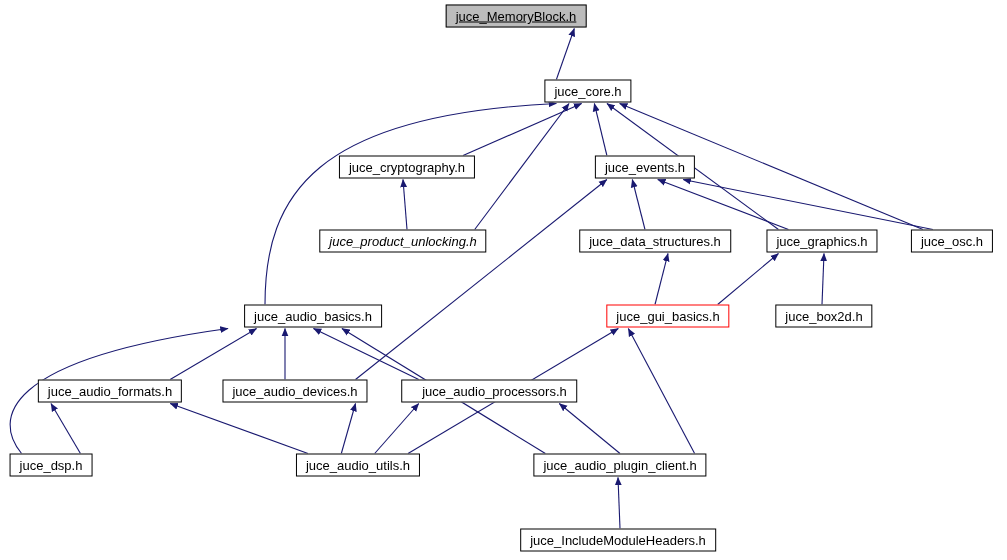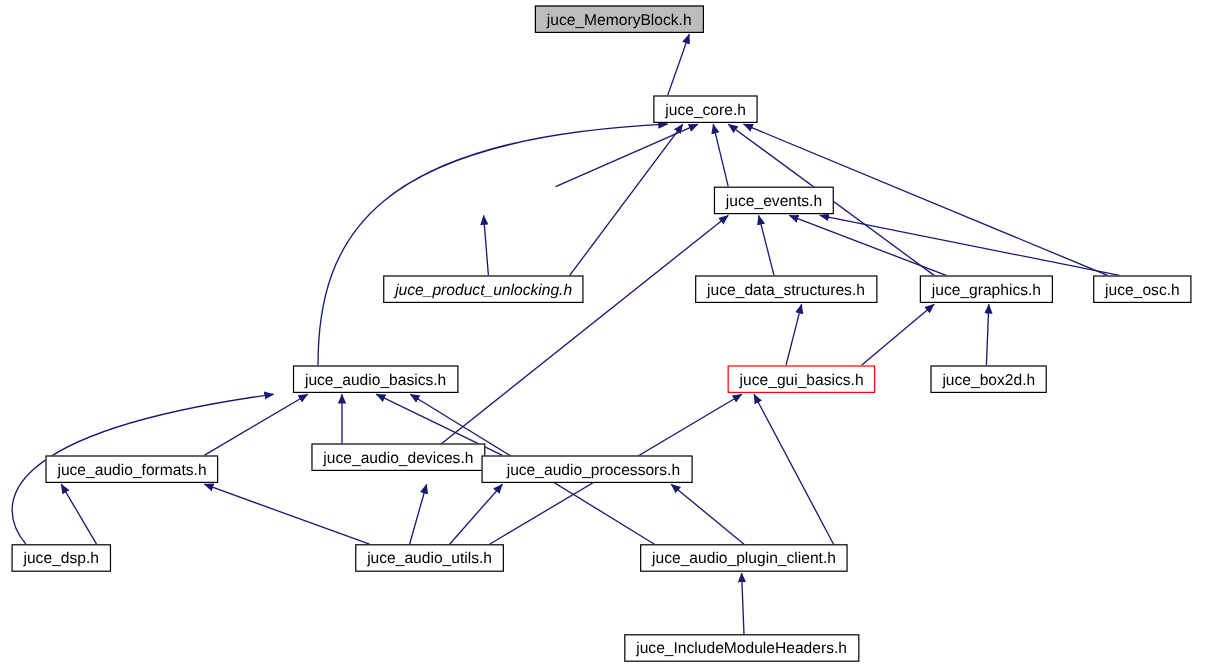--- a/index.html
+++ b/index.html
@@ -18,21 +18,21 @@
     height:23px;line-height:21px;
     padding:0 9px;
     border:1px solid #000;
     background:#fff;
     color:#000;
     font-size:13px;
     white-space:nowrap;
     cursor:pointer;
     z-index:2;
   }
-  .node.root{background:#bcbcbc;cursor:default;}
+  .node.root{background:#bcbcbc;cursor:default;text-decoration:underline;}
   .node.highlight{border-color:#ff0000;}
 </style>
 </head>
 <body>
 
 <div id="graph">
   <svg id="edges" width="1007" height="560">
     <defs>
       <marker id="arrowhead" viewBox="0 0 10 10" refX="9.5" refY="5" markerWidth="7.5" markerHeight="7.5" orient="auto">
         <path d="M0,0.8 L10,5 L0,9.2 z" fill="#191970"></path>
@@ -64,28 +64,29 @@
         <path d="M374.6796875,453.5 L418.7265625,403.5" fill="none" stroke="#191970" stroke-width="1.1" marker-end="url(#arrowhead)"></path>
         <path d="M408.0390625,453.5 L618.3203125,328.5" fill="none" stroke="#191970" stroke-width="1.1" marker-end="url(#arrowhead)"></path>
         <path d="M620,453.5 L559.2734375,403.5" fill="none" stroke="#191970" stroke-width="1.1" marker-end="url(#arrowhead)"></path>
         <path d="M694.6171875,453.5 L628.3203125,328.5" fill="none" stroke="#191970" stroke-width="1.1" marker-end="url(#arrowhead)"></path>
         <path d="M545.3828125,453.5 L341.90625,328.5" fill="none" stroke="#191970" stroke-width="1.1" marker-end="url(#arrowhead)"></path>
         <path d="M620,528.5 L618,477.5" fill="none" stroke="#191970" stroke-width="1.1" marker-end="url(#arrowhead)"></path>
       </g>
   </svg>
 <div class="node root" style="left: 516px; top: 16px;">juce_MemoryBlock.h</div>
     <div class="node" style="left: 588px; top: 91px;">juce_core.h</div>
+    <div class="node" style="left: 407px; top: 167px;">juce_cryptography.h</div>
     <div class="node" style="left: 645px; top: 167px;">juce_events.h</div>
     <div class="node" style="left: 403px; top: 241px; font-style: italic;">juce_product_unlocking.h</div>
     <div class="node" style="left: 655px; top: 241px;">juce_data_structures.h</div>
     <div class="node" style="left: 822px; top: 241px;">juce_graphics.h</div>
     <div class="node" style="left: 952px; top: 241px;">juce_osc.h</div>
     <div class="node" style="left: 285px; top: 316px; margin-left: 28px;">juce_audio_basics.h</div>
     <div class="node highlight" style="left: 668px; top: 316px;">juce_gui_basics.h</div>
     <div class="node" style="left: 824px; top: 316px;">juce_box2d.h</div>
     <div class="node" style="left: 110px; top: 391px; text-align: center;">juce_audio_formats.h</div>
-    <div class="node" style="left: 295px; top: 381px; margin-left: 37px;">juce_audio_devices.h</div>
+    <div class="node" style="left: 295px; top: 391px;">juce_audio_devices.h</div>
     <div class="node" style="left: 489px; top: 391px; padding-left: 20px;">juce_audio_processors.h</div>
     <div class="node" style="left: 51px; top: 465px;">juce_dsp.h</div>
     <div class="node" style="left: 358px; top: 465px;">juce_audio_utils.h</div>
     <div class="node" style="left: 620px; top: 465px;">juce_audio_plugin_client.h</div>
     <div class="node" style="left: 618px; top: 540px;">juce_IncludeModuleHeaders.h</div>
   </div>
 
 </body></html>

